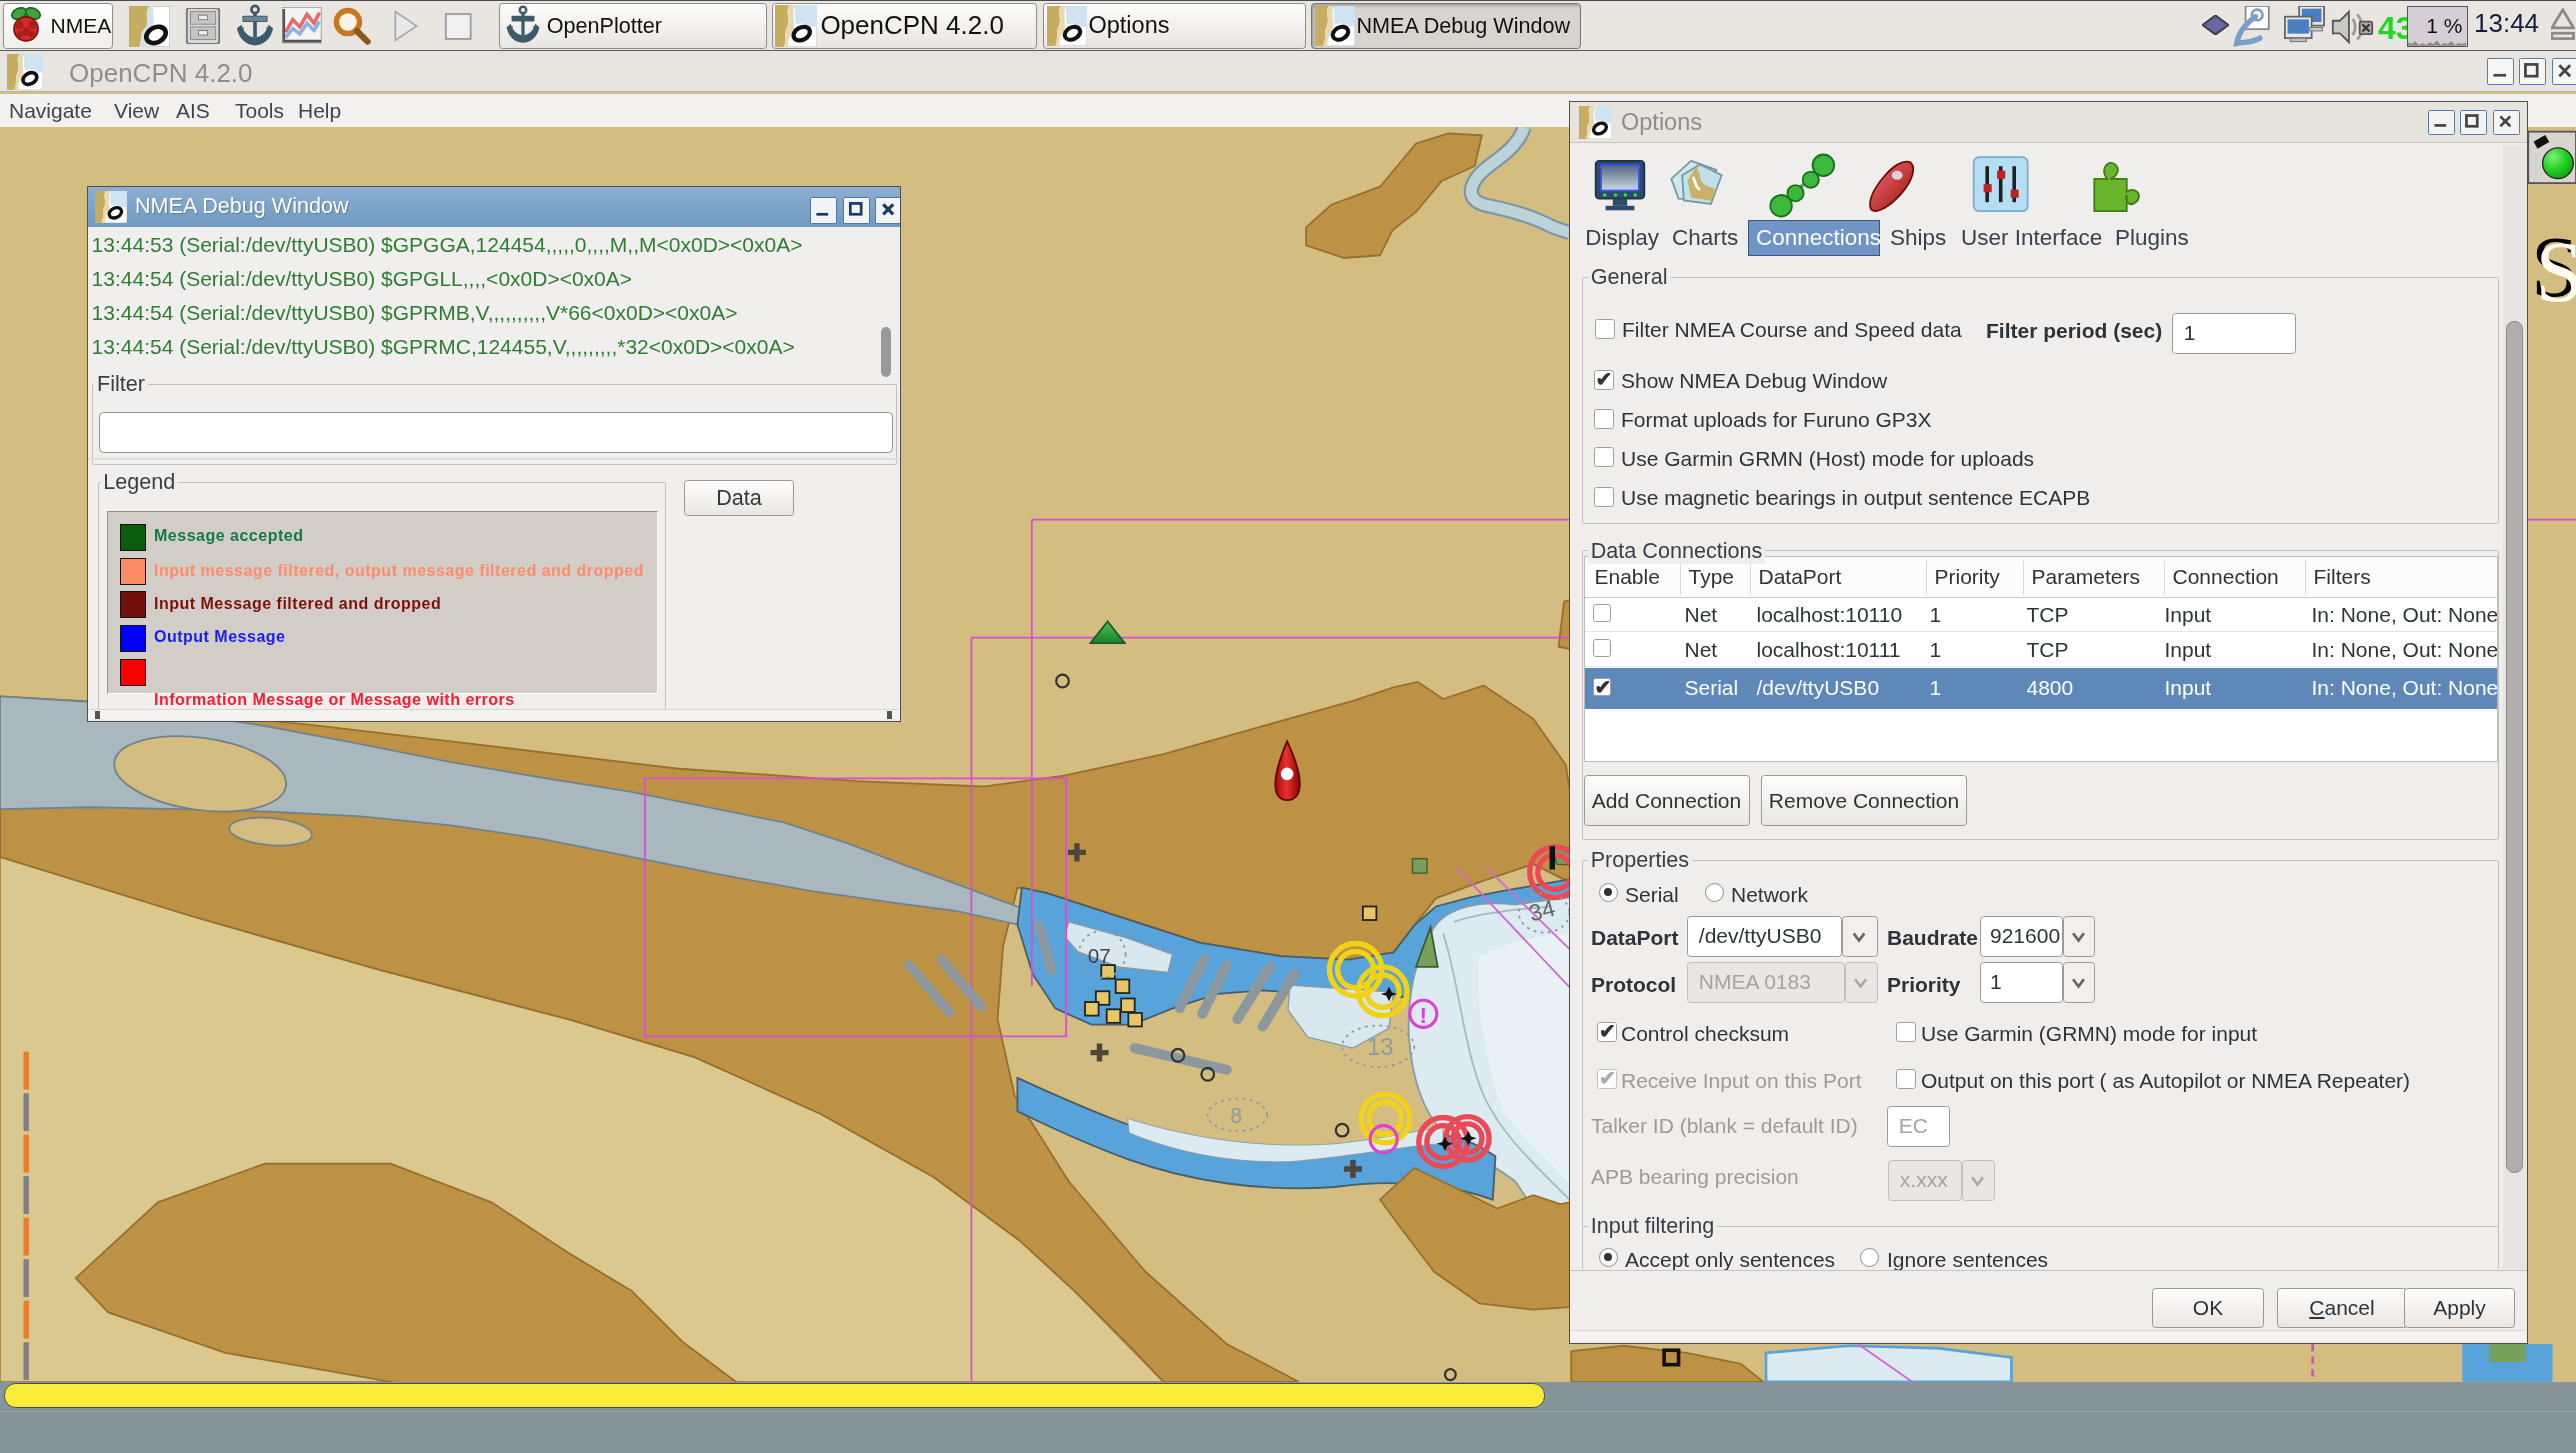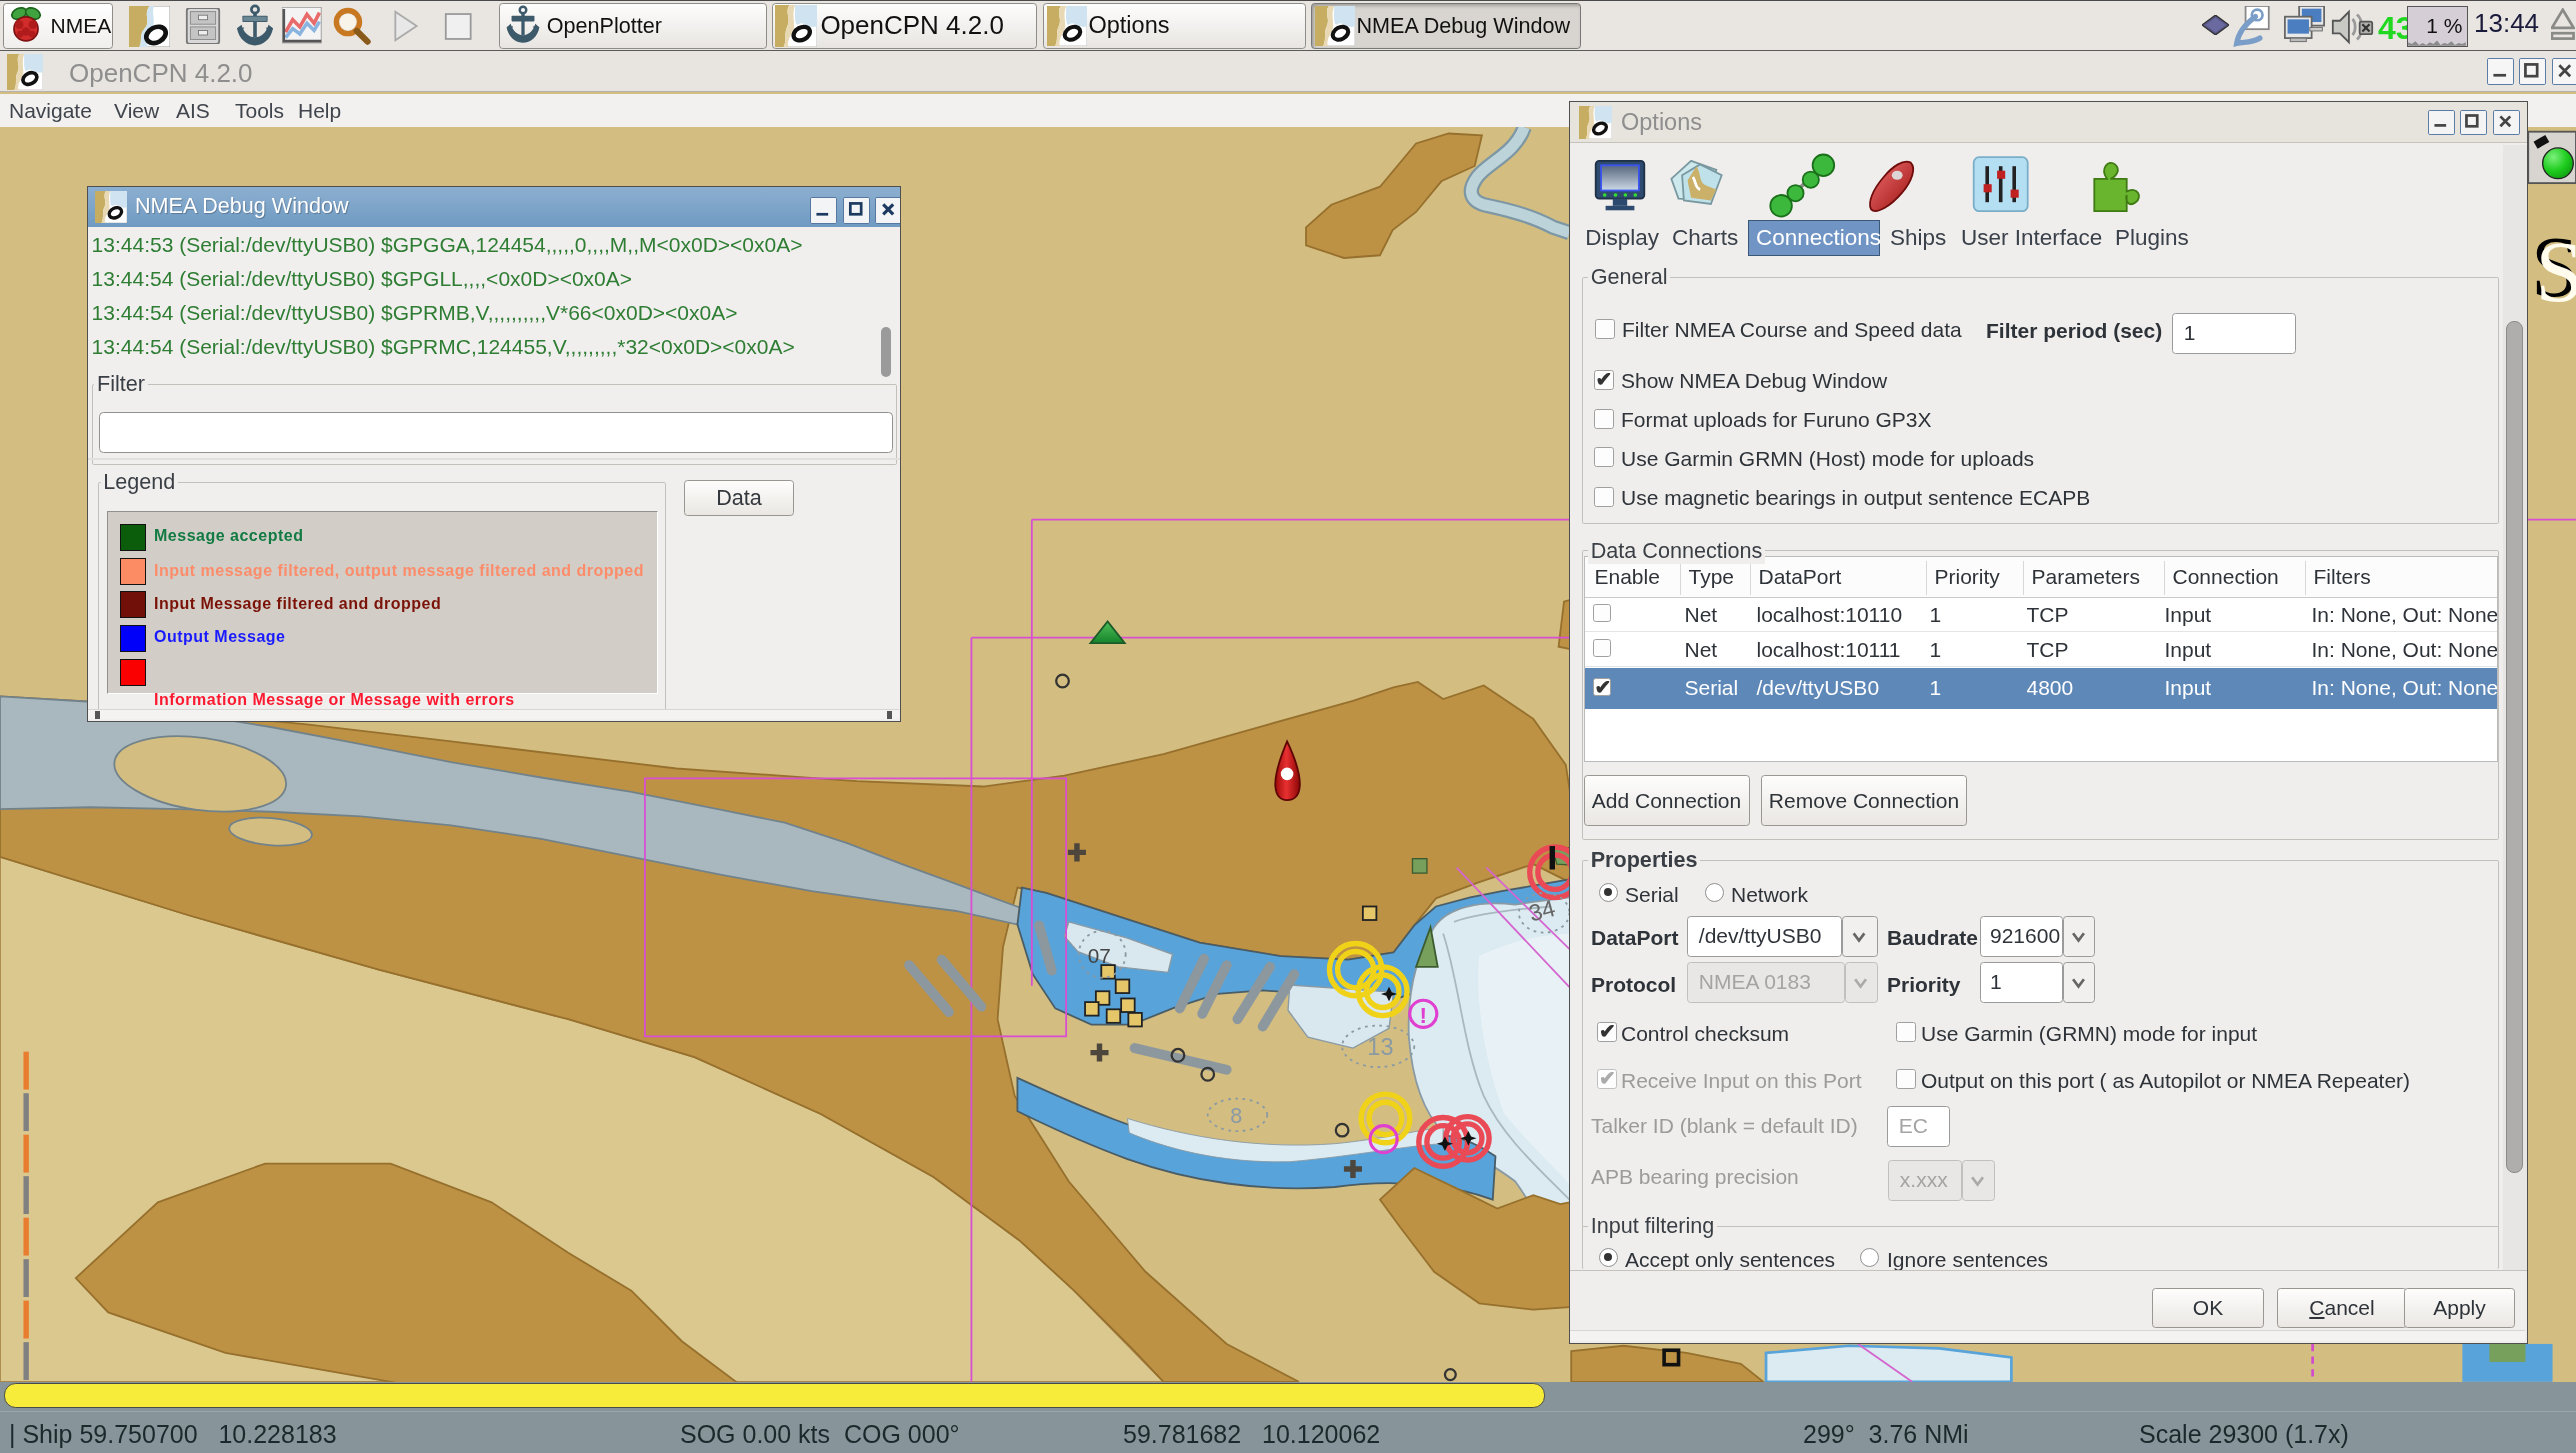--- a/index.html
+++ b/index.html
@@ -217,27 +217,20 @@
   <line x1="2564" y1="1490" x2="2564" y2="1532" stroke="#d24ccb" stroke-width="3" stroke-dasharray="8,6"></line>
   <text x="2806" y="328" font-size="96" font-family="Liberation Serif" fill="#000">S</text>
   <text x="2811" y="334" font-size="96" font-family="Liberation Serif" fill="#fffced">S</text>
   <rect x="2803" y="146" width="53" height="57" fill="#d8d4cf" stroke="#555" stroke-width="2"></rect>
   <circle cx="2836" cy="181" r="17" fill="url(#ballg)" stroke="#222" stroke-width="1.5"></circle>
   <rect x="2810" y="153" width="15" height="9" fill="#111" transform="rotate(-30 2817 157)"></rect>
 </svg>
 <div id="botgray"></div>
 <div id="yellowbar"></div>
 <div id="botline"></div>
-<div id="statustext">
-  <span style="left:9px">| Ship 59.750700   10.228183</span>
-  <span style="left:680px">SOG 0.00 kts  COG 000°</span>
-  <span style="left:1123px">59.781682   10.120062</span>
-  <span style="left:1803px">299°  3.76 NMi</span>
-  <span style="left:2139px">Scale 29300 (1.7x)</span>
-</div>
 
 <div id="taskbar">
   <div class="tbtn" style="left:2.7px; width:110px; background:linear-gradient(#ffffff,#f0eeec);">
     <svg width="36" height="41" viewBox="0 0 42 46" style="margin-left:4.5px">
       <ellipse cx="13" cy="9" rx="9" ry="6" fill="#3fa33f" stroke="#1e661e" stroke-width="2" transform="rotate(-25 13 9)"></ellipse>
       <ellipse cx="29" cy="9" rx="9" ry="6" fill="#3fa33f" stroke="#1e661e" stroke-width="2" transform="rotate(25 29 9)"></ellipse>
       <circle cx="21" cy="27" r="14" fill="#d22c2c" stroke="#7c1212" stroke-width="2"></circle>
       <circle cx="13" cy="22" r="5" fill="#b01c1c"></circle>
           <circle cx="29" cy="22" r="5" fill="#b01c1c"></circle>
       <circle cx="21" cy="30" r="5" fill="#b01c1c"></circle>
@@ -598,21 +591,21 @@
       <span class="abs" style="left:100px; top:8px;">Serial</span>
           <span class="abs" style="left:172px; top:8px;">/dev/ttyUSB0</span>
       <span class="abs" style="left:345px; top:8px;">1</span>
           <span class="abs" style="left:442px; top:8px;">4800</span>
       <span class="abs" style="left:580px; top:8px;">Input</span>
           <span class="abs" style="left:727px; top:8px;">In: None, Out: None</span>
     </div>
   </div>
   <div class="obutton" style="left:13.5px; top:673px; width:166px; height:51px; line-height:49px;">Add Connection</div>
   <div class="obutton" style="left:191px; top:673px; width:206px; height:51px; line-height:49px;">Remove Connection</div>
-  <div class="grp-label" style="left:18px; top:745px; background:#f0eeec;font-weight:bold;">Properties</div>
+  <div class="grp-label" style="left:18px; top:745px; background:#f0eeec;">Properties</div>
   <div class="grp-box" style="left:11.7px; top:758px; width:917px; height:409px; border-bottom:none;"></div>
   <div class="radio sel" style="left:29px; top:781px;"></div>
   <div class="olabel" style="left:55px; top:781px;">Serial</div>
   <div class="radio" style="left:135px; top:781px;"></div>
   <div class="olabel" style="left:161px; top:781px;">Network</div>
   <div class="olabel" style="left:21px; top:824px; font-weight:bold;">DataPort</div>
   <div class="field" style="left:117px; top:814px; width:155px; height:41px; line-height:38px; padding-left:10.8px;">/dev/ttyUSB0</div>
   <div class="field" style="left:272px; top:814px; width:36px; height:41px; background:#f2f0ee;"><svg width="32" height="38" viewBox="0 0 36 42">
           <path d="M12,18 L18,26 L24,18" fill="none" stroke="#666" stroke-width="3"></path>
         </svg></div>

